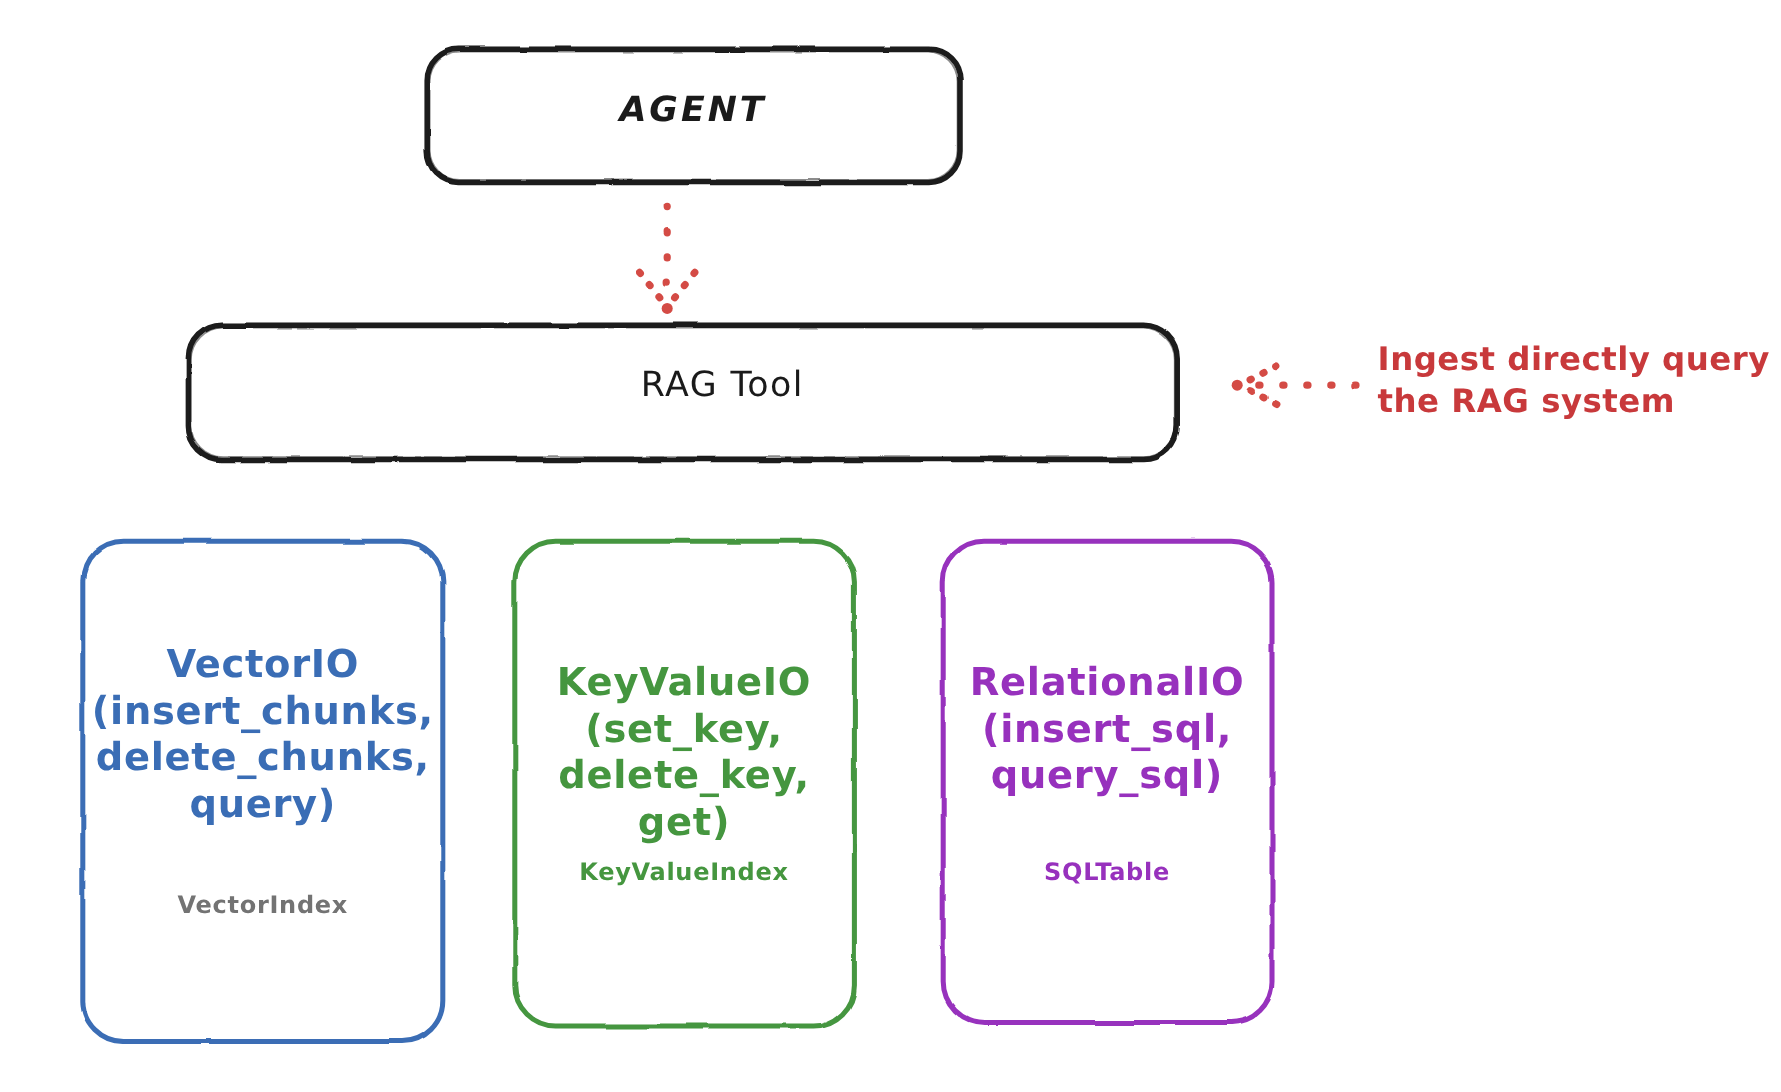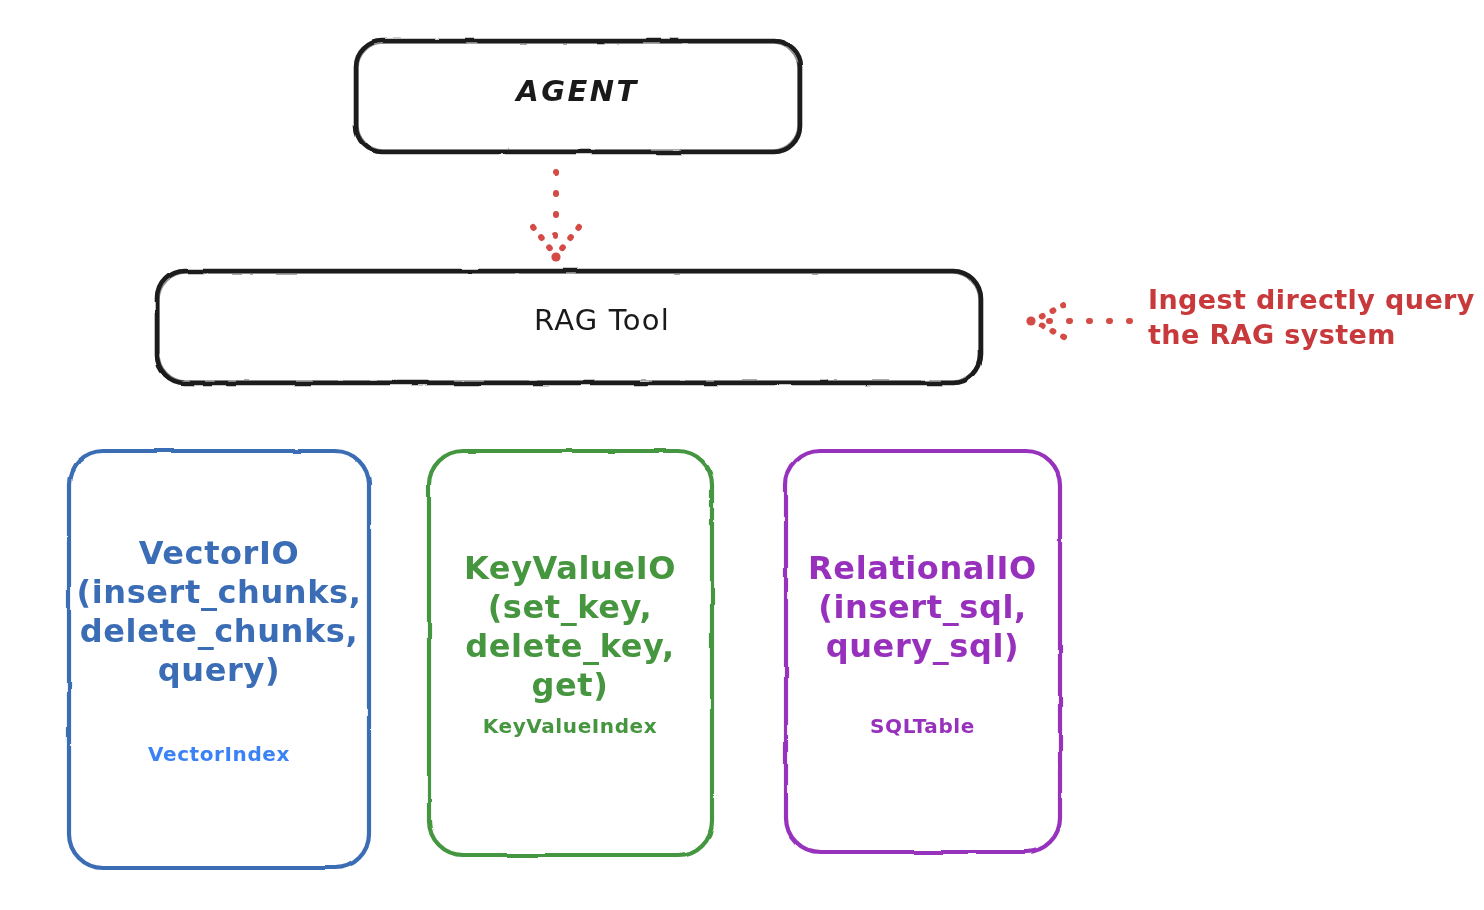--- a/index.html
+++ b/index.html
@@ -58,21 +58,21 @@
   .col-api {
     font-size: 32px;
     font-weight: 600;
   }
   .col-index {
     font-size: 20px;
     font-weight: 600;
   }
 
   #vector-api   { left: 68px;  top: 534px; width: 302px; color: #3a6db5; }
-  #vector-index { left: 68px;  top: 742px; width: 302px; color: #3b82f6; }
+  #vector-index { left: 68px;  top: 742px; width: 302px; color: #737373; }
 
   #kv-api       { left: 428px; top: 549px; width: 284px; color: #45963f; }
   #kv-index     { left: 428px; top: 714px; width: 284px; color: #45963f; }
 
   #rel-api      { left: 785px; top: 549px; width: 275px; color: #9731bd; }
   #rel-index    { left: 785px; top: 714px; width: 275px; color: #9731bd; }
 
   
   #annotation-text {
     position: absolute;

